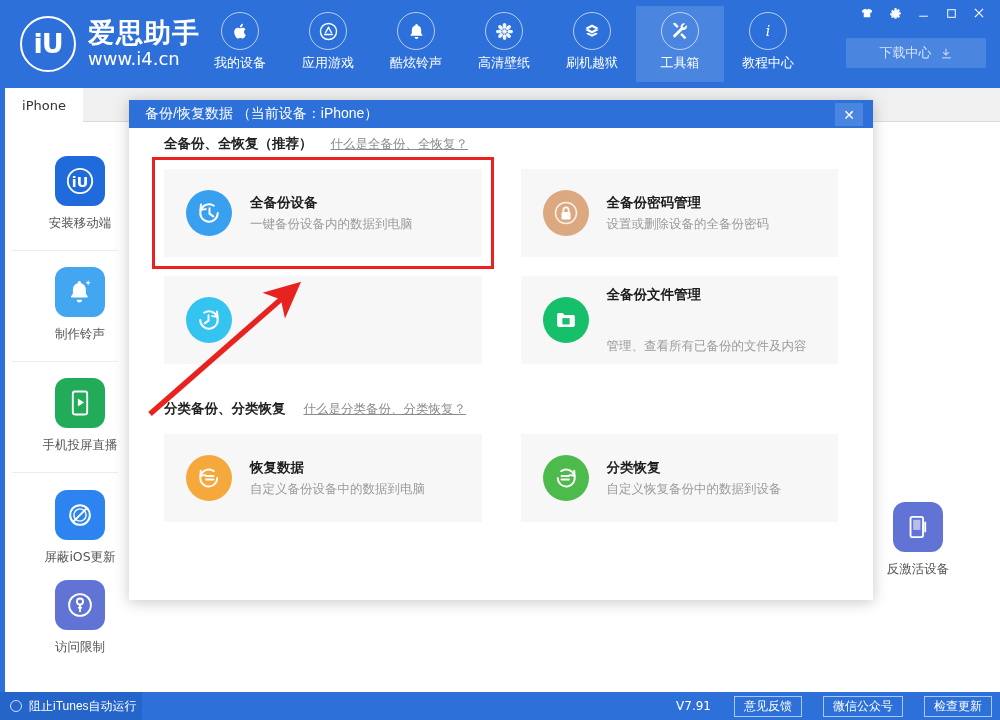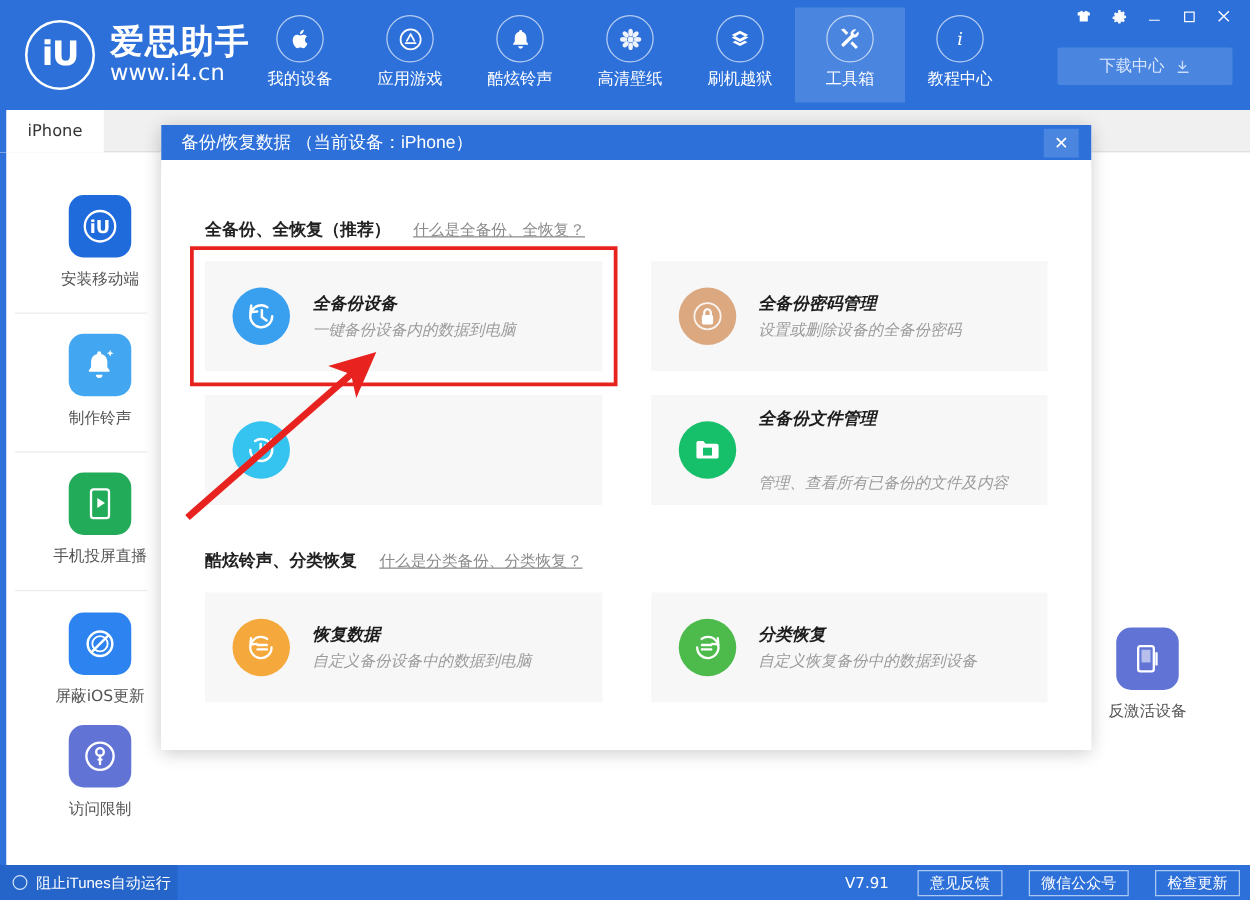--- a/index.html
+++ b/index.html
@@ -187,34 +187,33 @@
 
   .dlg-body {
     position: absolute; left: 0; top: 35px;
     width: 744px; height: 465px;
     background: #ffffff;
     padding: 0 35px; box-sizing: border-box;
   }
   .section-head {
     display: flex; align-items: baseline;
     gap: 18px;
-    margin-top: 40px;
   }
   .section-title {
     font-size: 13.5px; color: #222222; font-weight: bold;
     white-space: nowrap;
   }
   .section-link {
     font-size: 12.5px; color: #8b8b8b;
     text-decoration: underline; cursor: pointer;
     white-space: nowrap;
   }
 
   .cardgrid {
-    display: flex; gap: 39px; margin-top: 16px; font-style: italic;
+    display: flex; gap: 39px; margin-top: 16px;
   }
   .card {
     position: relative;
     width: 320px; height: 88px;
     background: #f7f7f7;
     display: flex; align-items: center;
     padding-left: 22px; box-sizing: border-box;
     cursor: pointer;
   }
   .card.highlight {
@@ -554,21 +553,21 @@
               </svg>
             </span>
             <span>
               <span class="card-title">全备份文件管理</span>
               <span class="card-sub" style="display:block;margin-top:32px;">管理、查看所有已备份的文件及内容</span>
             </span>
           </div>
         </div>
 
         <div class="section-head" style="margin-top:36px;">
-          <span class="section-title">酷炫铃声、分类恢复</span>
+          <span class="section-title">分类备份、分类恢复</span>
           <span class="section-link">什么是分类备份、分类恢复？</span>
         </div>
 
         <div class="cardgrid">
           <div class="card">
             <span class="card-ico" style="background:#f5a93c;">
               <svg width="30" height="30" viewBox="0 0 24 24" fill="none" stroke="#ffffff" stroke-width="1.5" stroke-linecap="round">
                 <path d="M18.6 12a6.8 6.8 0 11-2.8-5.5"></path>
                 <path d="M5.4 6.1l-.3 4 4-.4"></path>
                 <path d="M9.6 10.4h6M9.6 13.2h6"></path>

